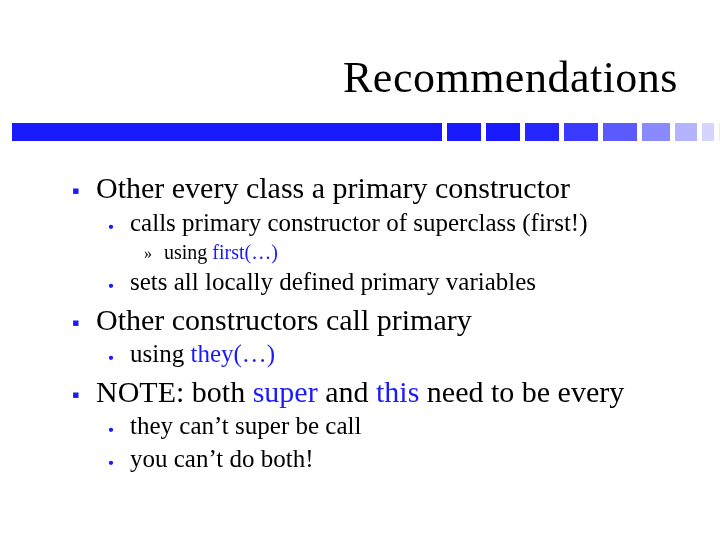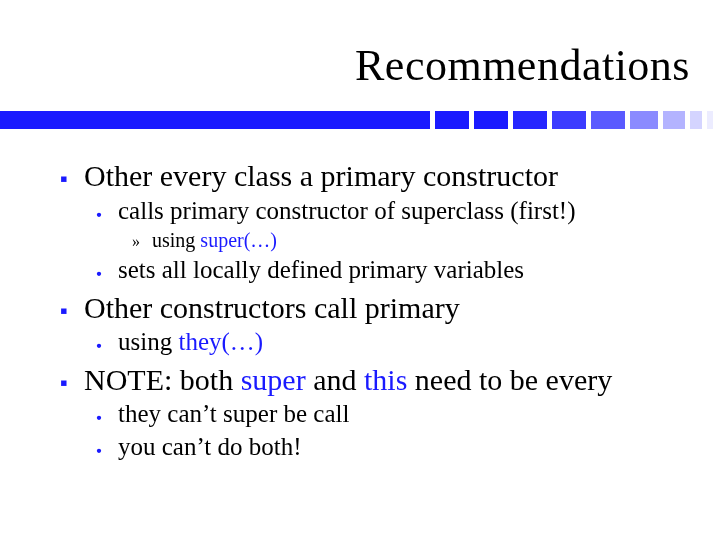--- a/index.html
+++ b/index.html
@@ -1,17 +1,17 @@
 <!DOCTYPE html>
 <html><head>
 <meta charset="utf-8">
 <style>
   * { margin: 0; padding: 0; box-sizing: border-box; }
   html, body { width: 720px; height: 540px; background: #fff; font-family: "Times New Roman", Times, serif; color: #000; }
-  .slide { width: 720px; height: 491px; position: relative; padding: 0; }
+  .slide { width: 720px; height: 491px; position: relative; padding: 12px; }
   .title-area { padding: 40px 30px 8px 0; text-align: right; }
   .title { font-size: 44px; font-weight: 400; letter-spacing: 0.5px; }
   .bar-row { margin-top: 12px; height: 18px; width: 100%; display: flex; }
   .bar-left { background: #1a1aff; flex: 0 0 430px; height: 100%; }
   .bar-right { flex: 1; height: 100%; display: flex; align-items: stretch; gap: 5px; padding-left: 5px; }
   .seg { height: 100%; }
   .content { padding: 28px 30px 0 60px; }
   ul { list-style: none; }
   .l1 { margin-bottom: 2px; }
   .l1 > .row { display: flex; align-items: baseline; font-size: 30px; line-height: 1.25; }
@@ -59,21 +59,21 @@
         <ul class="l2">
           <li>
             <div class="row">
               <span class="bullet">🞄</span>
               <span class="txt">calls primary constructor of superclass (first!)</span>
             </div>
             <ul class="l3">
               <li>
                 <div class="row">
                   <span class="bullet">»</span>
-                  <span class="txt"><span>using </span><span class="kw">super(…)</span></span>
+                  <span class="txt"><span>using </span><span class="kw">first(…)</span></span>
                 </div>
               </li>
             </ul>
           </li>
           <li>
             <div class="row">
               <span class="bullet">🞄</span>
               <span class="txt">sets all locally defined primary variables</span>
             </div>
           </li>

